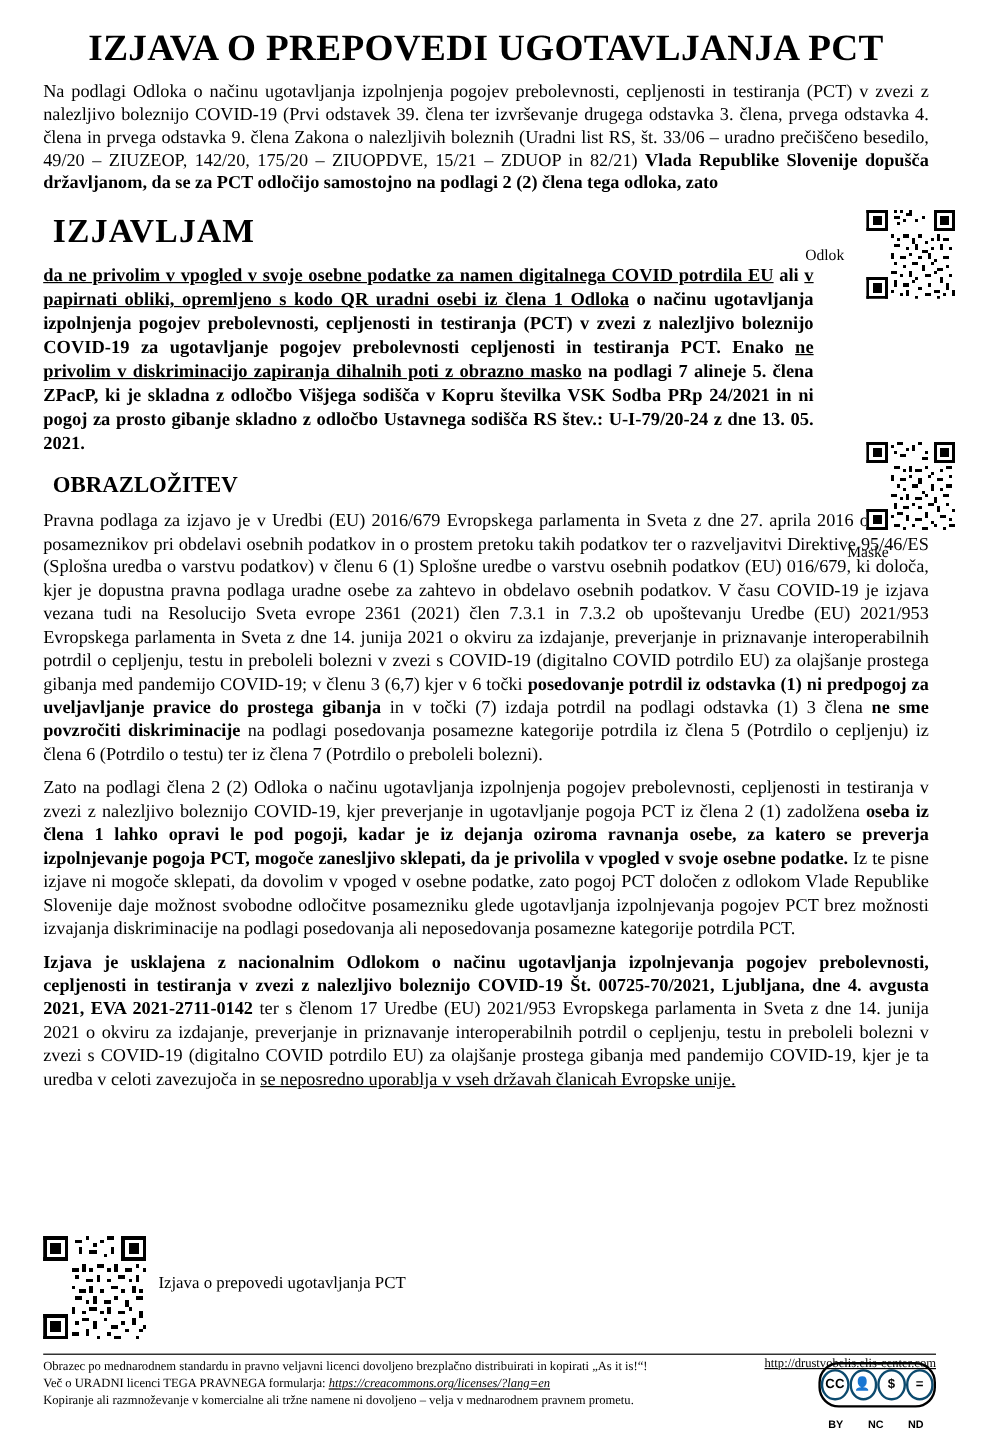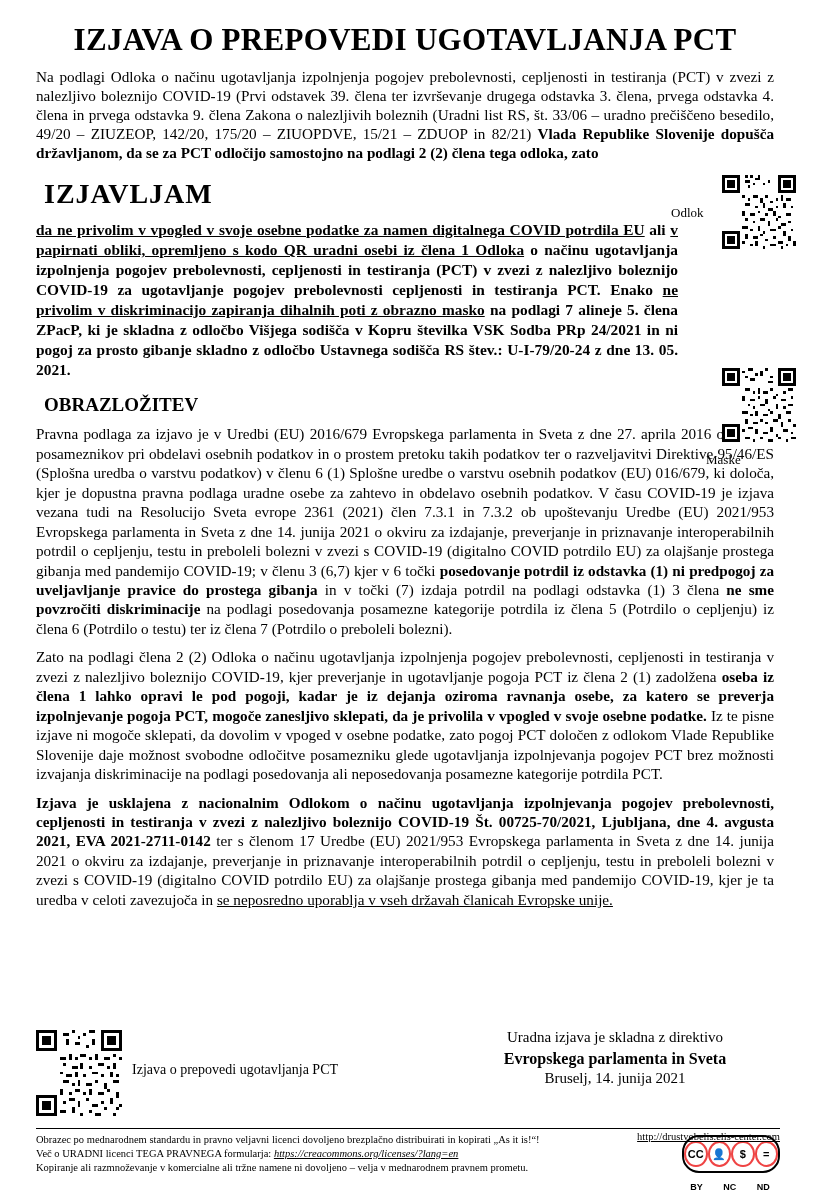--- a/index.html
+++ b/index.html
@@ -130,21 +130,21 @@
     display: flex;
     align-items: center;
     justify-content: space-around;
     margin-top: 2px;
     margin-left: 12px;
     flex: none;
   }
   .cc-circle {
     width: 22px;
     height: 22px;
-    border: 2px solid #ef4444;
+    border: 2px solid #0c4a6e;
     border-radius: 50%;
     font-size: 11px;
     font-weight: bold;
     display: flex;
     align-items: center;
     justify-content: center;
     font-family: "Liberation Sans", sans-serif;
   }
   .cc-labels {
     position: absolute;
@@ -438,25 +438,20 @@
         <rect x="18" y="27" width="1" height="1"></rect>
           <rect x="20" y="28" width="2" height="1"></rect>
           <rect x="23" y="26" width="1" height="1"></rect>
         <rect x="26" y="28" width="1" height="1"></rect>
           <rect x="27" y="26" width="1" height="1"></rect>
       </g>
     </svg>
   </div>
   <div class="qr-caption qr3-cap">Izjava o prepovedi ugotavljanja PCT</div>
 
-  <div class="signature-block">
-    <div class="line1">Uradna izjava je skladna z direktivo</div>
-    <div class="line2">Evropskega parlamenta  in Sveta</div>
-    <div class="line3">Bruselj, 14. junija 2021</div>
-  </div>
 
   <div class="footer">
     <div class="row">
       <div class="left">
         <div>Obrazec po mednarodnem standardu in pravno veljavni licenci dovoljeno brezplačno distribuirati in kopirati „As it is!“!</div>
         <div><span>Več o URADNI licenci TEGA PRAVNEGA formularja: </span><span class="ital link">https://creacommons.org/licenses/?lang=en</span></div>
         <div>Kopiranje ali razmnoževanje v komercialne ali tržne namene ni dovoljeno – velja v mednarodnem pravnem prometu.</div>
       </div>
       <div class="cc-badge">
         <div class="cc-circle">CC</div>

